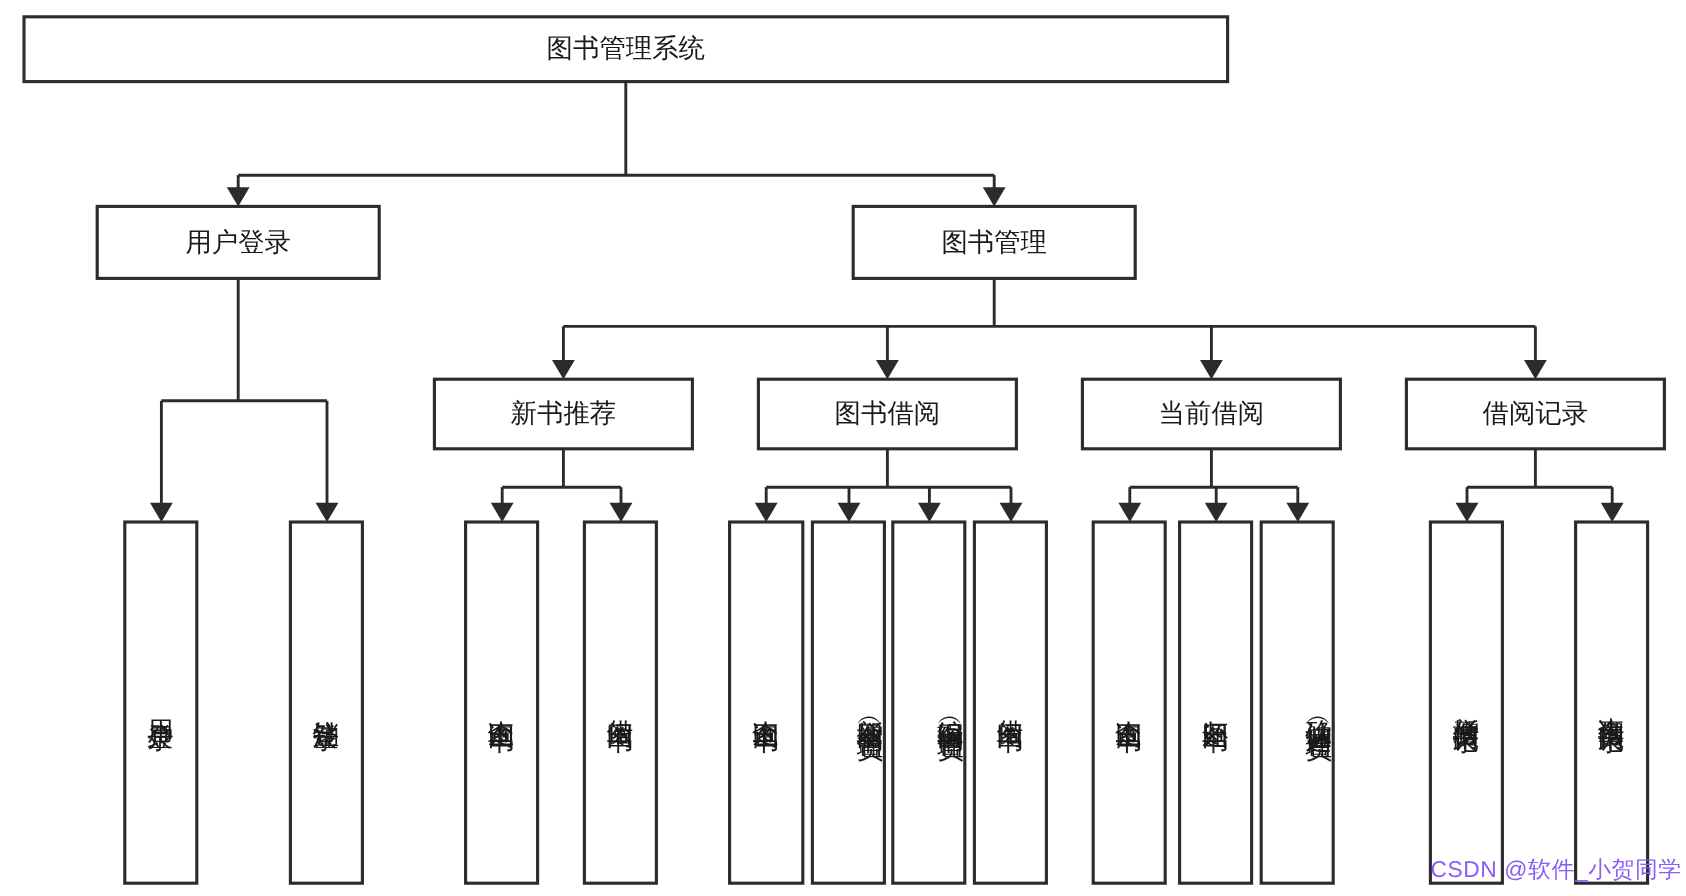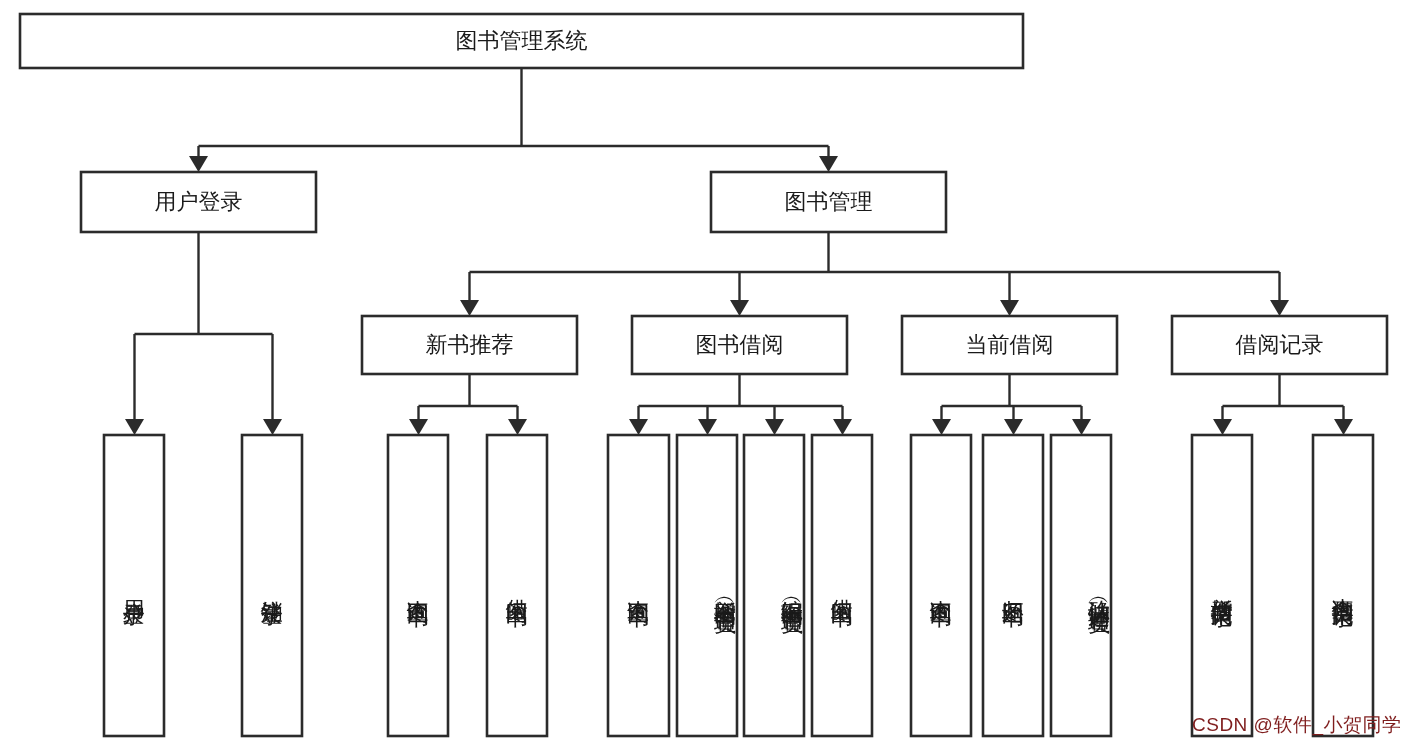--- a/index.html
+++ b/index.html
@@ -62,21 +62,21 @@
     text-align: center;
     pointer-events: none;
     display: flex;
     align-items: center;
     justify-content: center;
   }
   .watermark {
     position: absolute;
     font-family: "Liberation Sans", "DejaVu Sans", sans-serif;
     font-size: 19px;
-    color: #7f1d1d;
+    color: #8b5cf6;
     white-space: nowrap;
     letter-spacing: 0.5px;
   }
 </style>
 </head>
 <body>
 
 <div id="diagram-root">
 
   <svg class="tree" viewBox="0 0 1405 747">

